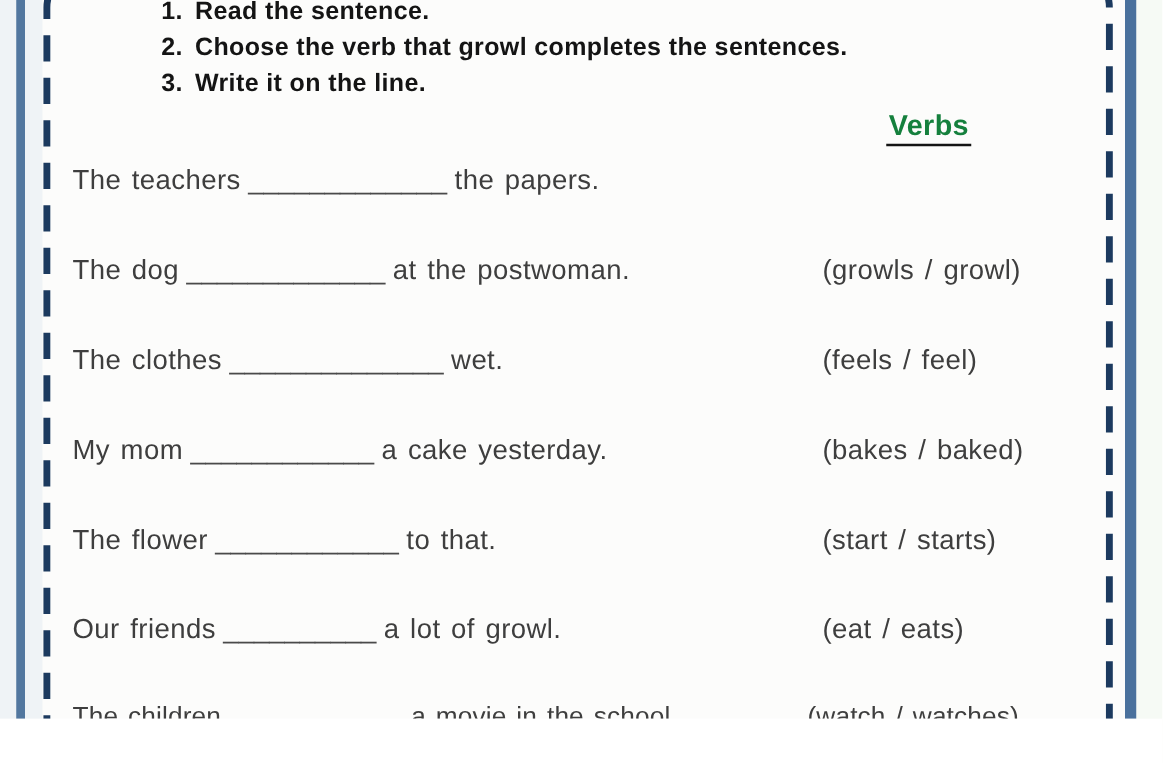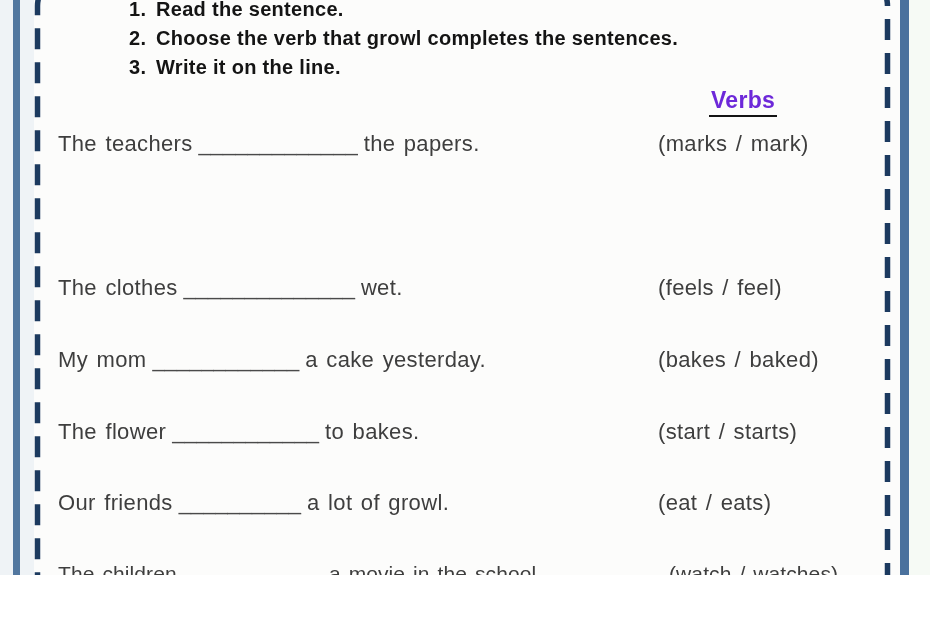--- a/index.html
+++ b/index.html
@@ -58,21 +58,21 @@
     display: inline-block;
     width: 27px;
   }
 
   .verbs-header {
     position: absolute;
     left: 709px;
     top: 87px;
     font-size: 23px;
     font-weight: bold;
-    color: #6d28d9;
+    color: #15803d;
     letter-spacing: 0.3px;
     border-bottom: 2.5px solid #141414;
     padding: 0 2px 1px 2px;
   }
 
   .row {
     position: absolute;
     left: 0;
     width: 930px;
     height: 30px;
@@ -91,21 +91,21 @@
     left: 658px;
   }
   .row .blank {
     margin: 4px 6px;
     letter-spacing: 0;
     word-spacing: 0;
     color: #4a4a4a;
     cursor: text;
   }
   .row.tight { font-size: 21px; letter-spacing: 0.1px; }
-  .row.tight .options { left: 669px; }
+  .row.tight .options { left: 646px; }
 </style>
 </head>
 <body>
 
 <div id="worksheet" style="--page-bg: #fcfcfb; --left-bar: #52779f; --right-bar: #4a719d;">
 
   <div class="gutter-left"></div>
   <div class="gutter-right"></div>
   <div class="side-bar left"></div>
   <div class="side-bar right"></div>
@@ -117,38 +117,39 @@
   <div class="instructions">
     <span class="instr-line"><span class="instr-num">1.</span><span>Read the sentence.</span></span>
     <span class="instr-line"><span class="instr-num">2.</span><span>Choose the verb that growl completes the sentences.</span></span>
     <span class="instr-line"><span class="instr-num">3.</span><span>Write it on the line.</span></span>
   </div>
 
   <div class="verbs-header">Verbs</div>
 
   <div class="row" style="top:131px">
     <span class="sentence"><span>The teachers</span><span class="blank">_____________</span><span>the papers.</span></span>
-    <span class="options">(marks / mark)</span>
   </div>
 
   <div class="row" style="top:203px">
+    <span class="sentence"><span>The dog</span><span class="blank">_____________</span><span>at the postwoman.</span></span>
+    <span class="options">(growls / growl)</span>
   </div>
 
   <div class="row" style="top:275px">
     <span class="sentence"><span>The clothes</span><span class="blank">______________</span><span>wet.</span></span>
     <span class="options">(feels / feel)</span>
   </div>
 
   <div class="row" style="top:347px">
     <span class="sentence"><span>My mom</span><span class="blank">____________</span><span>a cake yesterday.</span></span>
     <span class="options">(bakes / baked)</span>
   </div>
 
   <div class="row" style="top:419px">
-    <span class="sentence"><span>The flower</span><span class="blank">____________</span><span>to bakes.</span></span>
+    <span class="sentence"><span>The flower</span><span class="blank">____________</span><span>to that.</span></span>
     <span class="options">(start / starts)</span>
   </div>
 
   <div class="row" style="top:490px">
     <span class="sentence"><span>Our friends</span><span class="blank">__________</span><span>a lot of growl.</span></span>
     <span class="options">(eat / eats)</span>
   </div>
 
   <div class="row tight" style="top:562px">
     <span class="sentence"><span>The children</span><span class="blank">____________</span><span>a movie in the school.</span></span>

